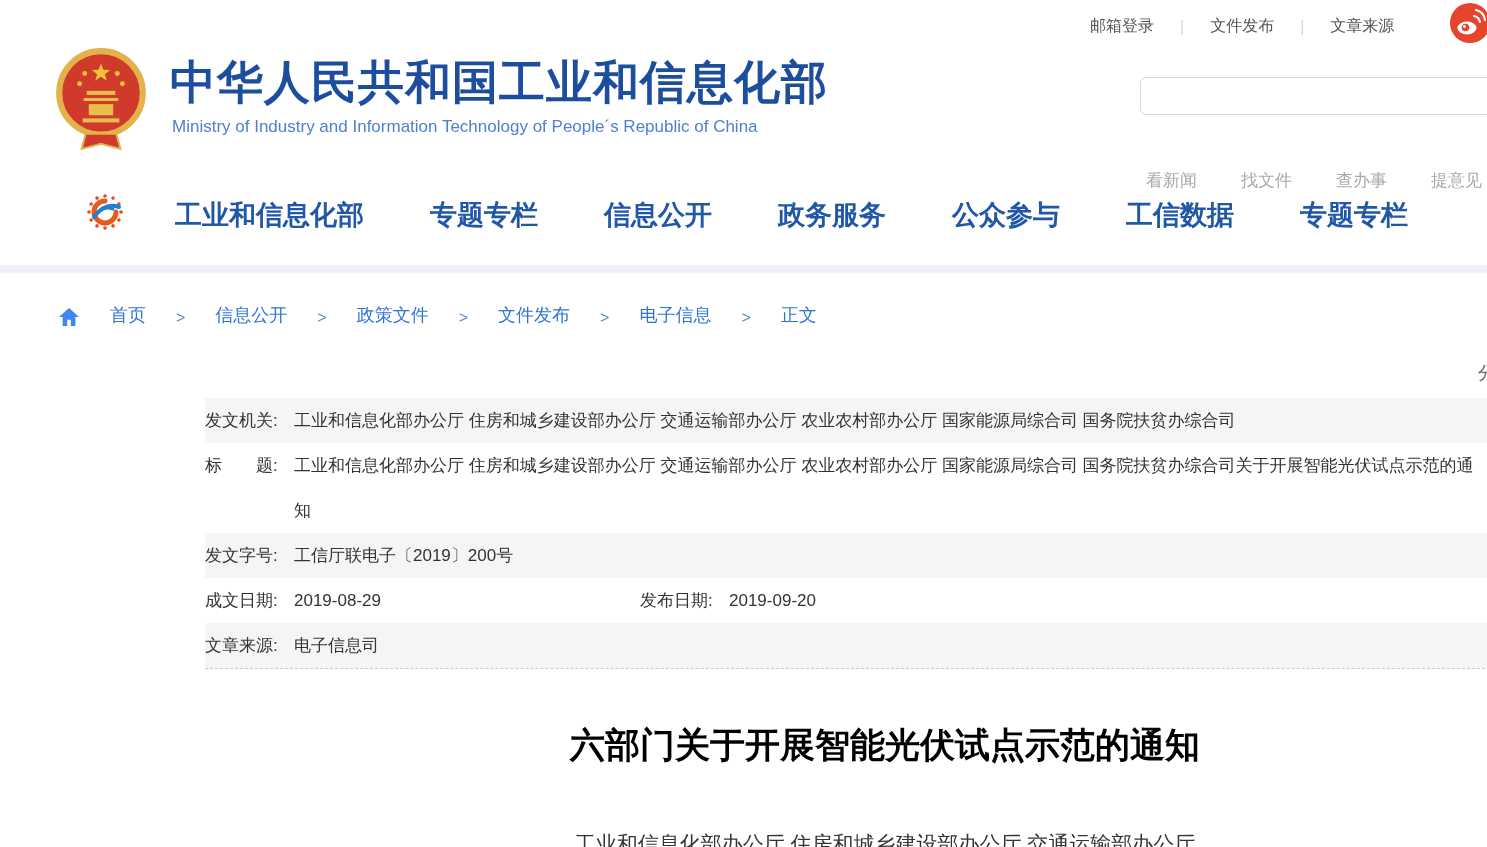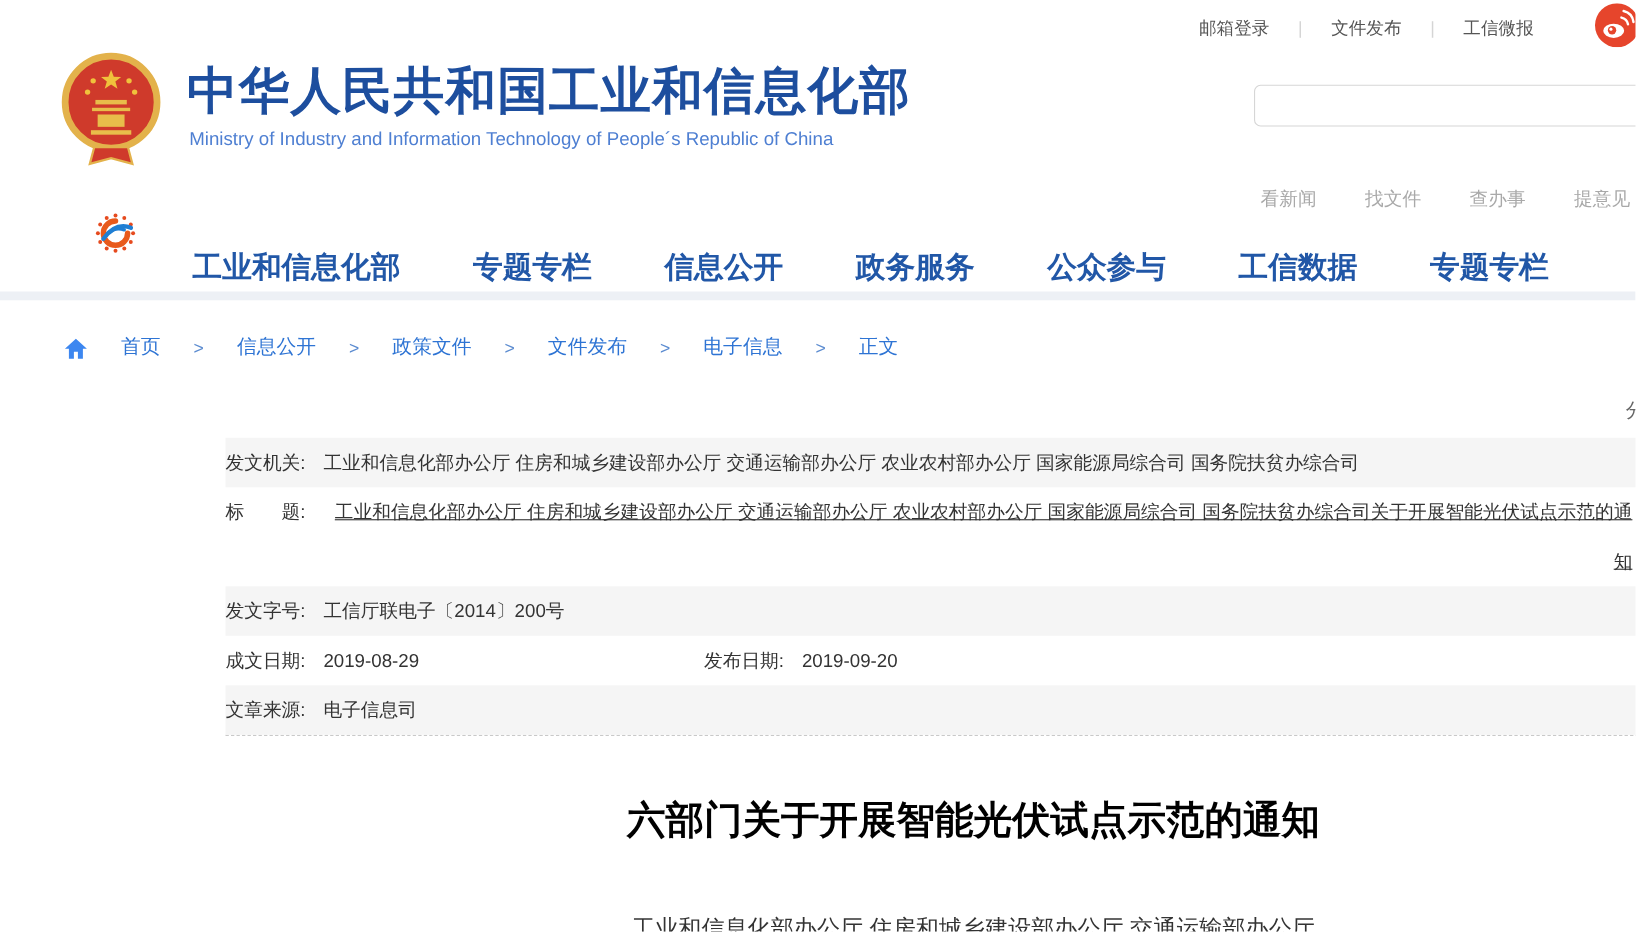--- a/index.html
+++ b/index.html
@@ -22,61 +22,61 @@
   #search-input{left:1140px;top:77px;width:378px;height:38px;border:1px solid #d6d6d6;
                 border-radius:6px;outline:none;font-size:16px;padding:0 10px;box-sizing:border-box;}
   #search-tabs{left:1146px;top:137px;display:flex;gap:44px;font-size:17px;color:#a9a9a9;
                white-space:nowrap;}
   #search-tabs span{cursor:pointer;margin-top:32px;}
 
   
   #nav-logo{left:85px;top:192px;width:40px;height:40px;}
   #nav-items{left:175px;top:197px;display:flex;gap:66px;font-size:27px;font-weight:bold;
              color:#2157a7;white-space:nowrap;}
-  #nav-items a{color:#2157a7;text-decoration:none;cursor:pointer;margin-top:28px;}
+  #nav-items a{color:#2157a7;text-decoration:none;cursor:pointer;}
   #gray-band{left:0;top:265px;width:1487px;height:8px;background:#edf0f5;}
 
   
   #breadcrumb{left:58px;top:303px;display:flex;align-items:flex-end;gap:30px;
               font-size:18px;color:#2e74d4;white-space:nowrap;}
   #breadcrumb a{color:#2e74d4;text-decoration:none;cursor:pointer;}
   #breadcrumb .bsep{color:#5b8bd0;font-size:16px;}
   #home-icon{width:22px;height:20px;display:inline-block;}
 
   
   #share-edge{left:1478px;top:361px;width:9px;overflow:hidden;font-size:18px;color:#666;
               white-space:nowrap;}
 
   
   #doc-meta{left:205px;top:398px;width:1360px;font-size:17px;color:#333;
             border-bottom:1px dashed #c9c9c9;}
   .meta-row{min-height:45px;line-height:45px;}
   .meta-row.gray{background:#f5f5f5;}
   .meta-label{display:inline-block;width:89px;vertical-align:top;white-space:pre;}
-  .meta-value{display:inline-block;vertical-align:top;text-align:right;}
-  #meta-title-value{width:1190px;text-decoration:underline;}
+  .meta-value{display:inline-block;vertical-align:top;}
+  #meta-title-value{width:1190px;}
   .cols{display:flex;}
   .cell1{width:435px;}
 
   
   #article-title{left:205px;top:722px;width:1360px;text-align:center;font-size:35px;
                  font-weight:bold;color:#000;}
   #article-body{left:205px;top:830px;width:1360px;text-align:center;font-size:21px;color:#333;}
 </style>
 </head>
 <body>
 
 <div id="page">
 
   <div id="topbar" class="abs">
     <a>邮箱登录</a>
     <span class="sep">|</span>
     <a>文件发布</a>
     <span class="sep">|</span>
-    <a>工信微报</a>
+    <a>文章来源</a>
   </div>
   <svg id="weibo-icon" class="abs" viewBox="0 0 40 40">
     <circle cx="20" cy="20" r="20" fill="#e6452c"></circle>
     <ellipse cx="17" cy="25" rx="9.5" ry="6.5" fill="#fff"></ellipse>
     <circle cx="15.5" cy="24.5" r="3.8" fill="#e6452c"></circle>
     <circle cx="14.5" cy="23.5" r="1.4" fill="#fff"></circle>
     <path d="M24 13 q5 1 6 6" stroke="#fff" stroke-width="2.2" fill="none" stroke-linecap="round"></path>
     <path d="M26 7 q8 2 9 10" stroke="#fff" stroke-width="2.2" fill="none" stroke-linecap="round"></path>
   </svg>
 
@@ -155,21 +155,21 @@
   <div id="share-edge" class="abs">分享</div>
 
   <div id="doc-meta" class="abs">
     <div class="meta-row gray">
       <span class="meta-label">发文机关:</span><span class="meta-value">工业和信息化部办公厅 住房和城乡建设部办公厅 交通运输部办公厅 农业农村部办公厅 国家能源局综合司 国务院扶贫办综合司</span>
     </div>
     <div class="meta-row">
       <span class="meta-label">标　　题:</span><span class="meta-value" id="meta-title-value">工业和信息化部办公厅 住房和城乡建设部办公厅 交通运输部办公厅 农业农村部办公厅 国家能源局综合司 国务院扶贫办综合司关于开展智能光伏试点示范的通知</span>
     </div>
     <div class="meta-row gray">
-      <span class="meta-label">发文字号:</span><span class="meta-value">工信厅联电子〔2014〕200号</span>
+      <span class="meta-label">发文字号:</span><span class="meta-value">工信厅联电子〔2019〕200号</span>
     </div>
     <div class="meta-row cols">
       <div class="cell1">
         <span class="meta-label">成文日期:</span><span class="meta-value">2019-08-29</span>
       </div>
       <div>
         <span class="meta-label">发布日期:</span><span class="meta-value">2019-09-20</span>
       </div>
     </div>
     <div class="meta-row gray cols">

